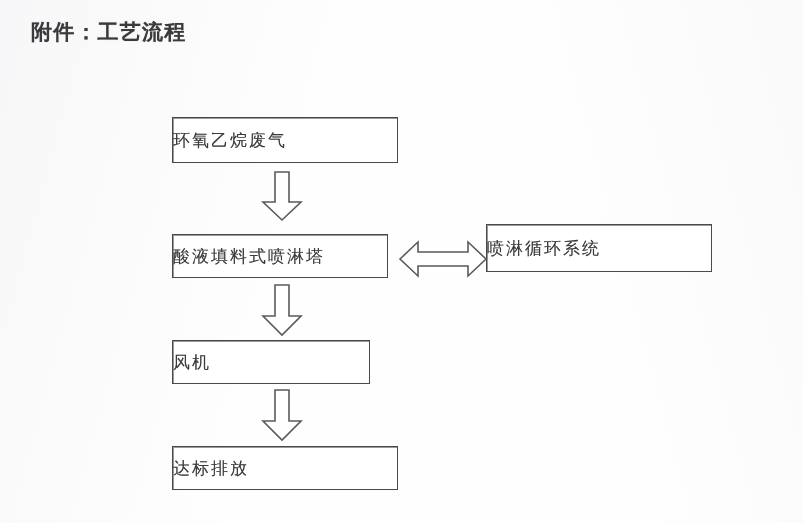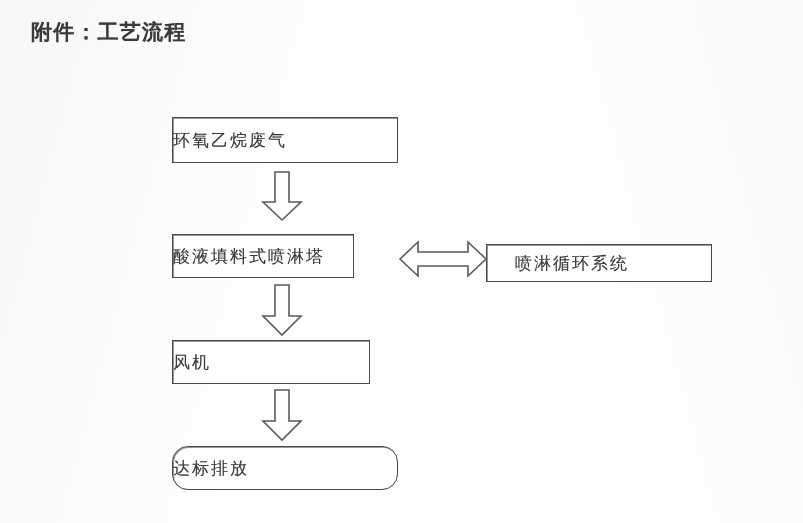--- a/index.html
+++ b/index.html
@@ -53,24 +53,24 @@
 
   .node-label {
     font-size: 17px;
     letter-spacing: 2px;
     color: #3b3b3e;
     white-space: nowrap;
     text-shadow: 0 0 0.6px rgba(100,100,105,0.5);
   }
 
   #node-feed      { left: 172px; top: 117px; width: 226px; height: 46px; }
-  #node-scrubber  { left: 172px; top: 234px; width: 182px; height: 44px; }
-  #node-recirc    { left: 486px; top: 244px; width: 226px; height: 38px; padding-left: 28px; }
+  #node-scrubber  { left: 172px; top: 234px; width: 216px; height: 44px; }
+  #node-recirc    { left: 486px; top: 224px; width: 226px; height: 48px; }
   #node-fan       { left: 172px; top: 340px; width: 198px; height: 44px; }
-  #node-discharge { left: 172px; top: 446px; width: 226px; height: 44px; border-radius: 16px; }
+  #node-discharge { left: 172px; top: 446px; width: 226px; height: 44px; }
 
   
   .connector {
     position: absolute;
   }
   .connector svg {
     display: block;
     overflow: visible;
   }
   .connector svg polygon {

